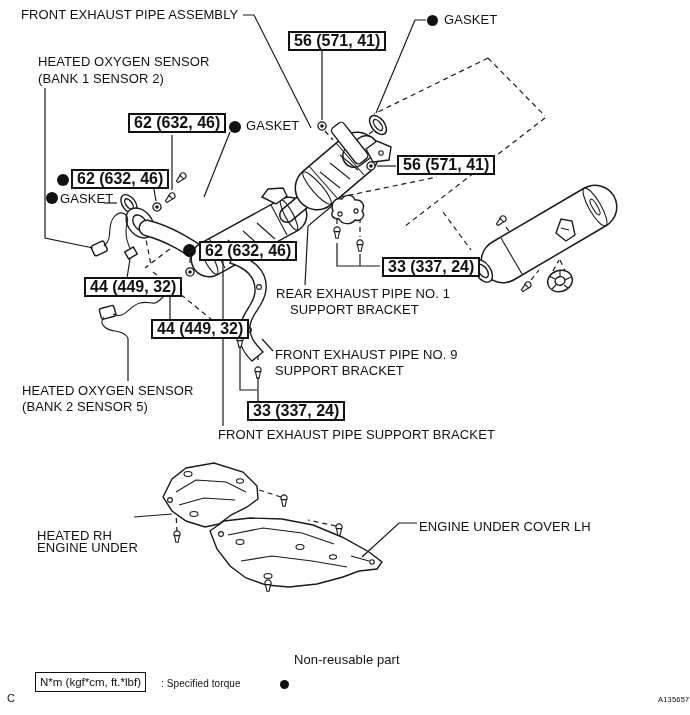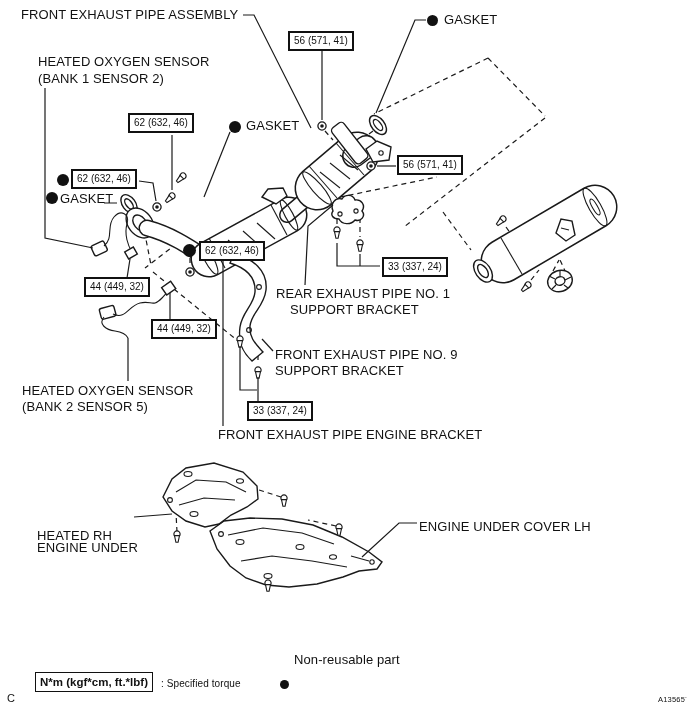--- a/index.html
+++ b/index.html
@@ -1,25 +1,25 @@
 <!DOCTYPE html>
 <html><head>
 <meta charset="utf-8">
 <style>
   html,body{margin:0;padding:0;background:#fff;}
   .stage{position:relative;width:690px;height:715px;background:#fff;
-         font-family:"Liberation Sans",sans-serif;overflow:hidden;border-radius:32px;}
+         font-family:"Liberation Sans",sans-serif;overflow:hidden;}
   .stage svg{position:absolute;left:0;top:0;}
   .lbl{position:absolute;font-size:13px;line-height:15px;color:#111;
        white-space:nowrap;letter-spacing:.1px;}
   .tq{position:absolute;border:2px solid #111;background:#fff;color:#111;
-      font-size:10px;font-weight:normal;line-height:14px;padding:1px 4px;white-space:nowrap;}
+      font-size:16px;font-weight:bold;line-height:14px;padding:1px 4px;white-space:nowrap;}
   .dot{position:absolute;background:#111;border-radius:50%;}
   .legendbox{position:absolute;border:1.6px solid #111;background:#fff;color:#111;
-      font-size:11.5px;line-height:14px;padding:2px 4px;white-space:nowrap;font-weight:bold;}
+      font-size:11.5px;line-height:14px;padding:2px 4px;white-space:nowrap;}
   .corner{position:absolute;font-size:11px;color:#111;}
   .code{position:absolute;font-size:7.5px;color:#111;letter-spacing:.2px;}
   
   .dash path{stroke:#1a1a1a;stroke-width:1.2;fill:none;stroke-dasharray:5 4;}
   .lead path{stroke:#1a1a1a;stroke-width:1.2;fill:none;}
   .pk{fill:none;stroke:#1a1a1a;stroke-linecap:round;}
   .pw{fill:none;stroke:#ffffff;stroke-linecap:round;}
   .ol{fill:#fff;stroke:#1a1a1a;stroke-width:1.4;}
   .thin{fill:none;stroke:#1a1a1a;stroke-width:1.1;}
 </style>
@@ -241,21 +241,21 @@
 <div class="tq" style="left:151px;top:319px">44 (449, 32)</div>
 
 <div class="tq" style="left:382px;top:257px">33 (337, 24)</div>
 <div class="lbl" style="left:276px;top:286px">REAR EXHAUST PIPE NO. 1</div>
 <div class="lbl" style="left:290px;top:302px">SUPPORT BRACKET</div>
 
 <div class="lbl" style="left:275px;top:347px">FRONT EXHAUST PIPE NO. 9</div>
 <div class="lbl" style="left:275px;top:363px">SUPPORT BRACKET</div>
 
 <div class="tq" style="left:247px;top:401px">33 (337, 24)</div>
-<div class="lbl" style="left:218px;top:427px">FRONT EXHAUST PIPE ENGINE BRACKET</div>
+<div class="lbl" style="left:218px;top:427px">FRONT EXHAUST PIPE SUPPORT BRACKET</div>
 
 <div class="lbl" style="left:22px;top:383px">HEATED OXYGEN SENSOR</div>
 <div class="lbl" style="left:22px;top:399px">(BANK 2 SENSOR 5)</div>
 
 <div class="lbl" style="left:37px;top:540px">ENGINE UNDER</div>
 <div class="lbl" style="left:37px;top:528px">HEATED RH</div>
 <div class="lbl" style="left:419px;top:519px">ENGINE UNDER COVER LH</div>
 
 <div class="legendbox" style="left:35px;top:672px">N*m (kgf*cm, ft.*lbf)</div>
 <div class="lbl" style="left:161px;top:676px;font-size:10px">: Specified torque</div>

